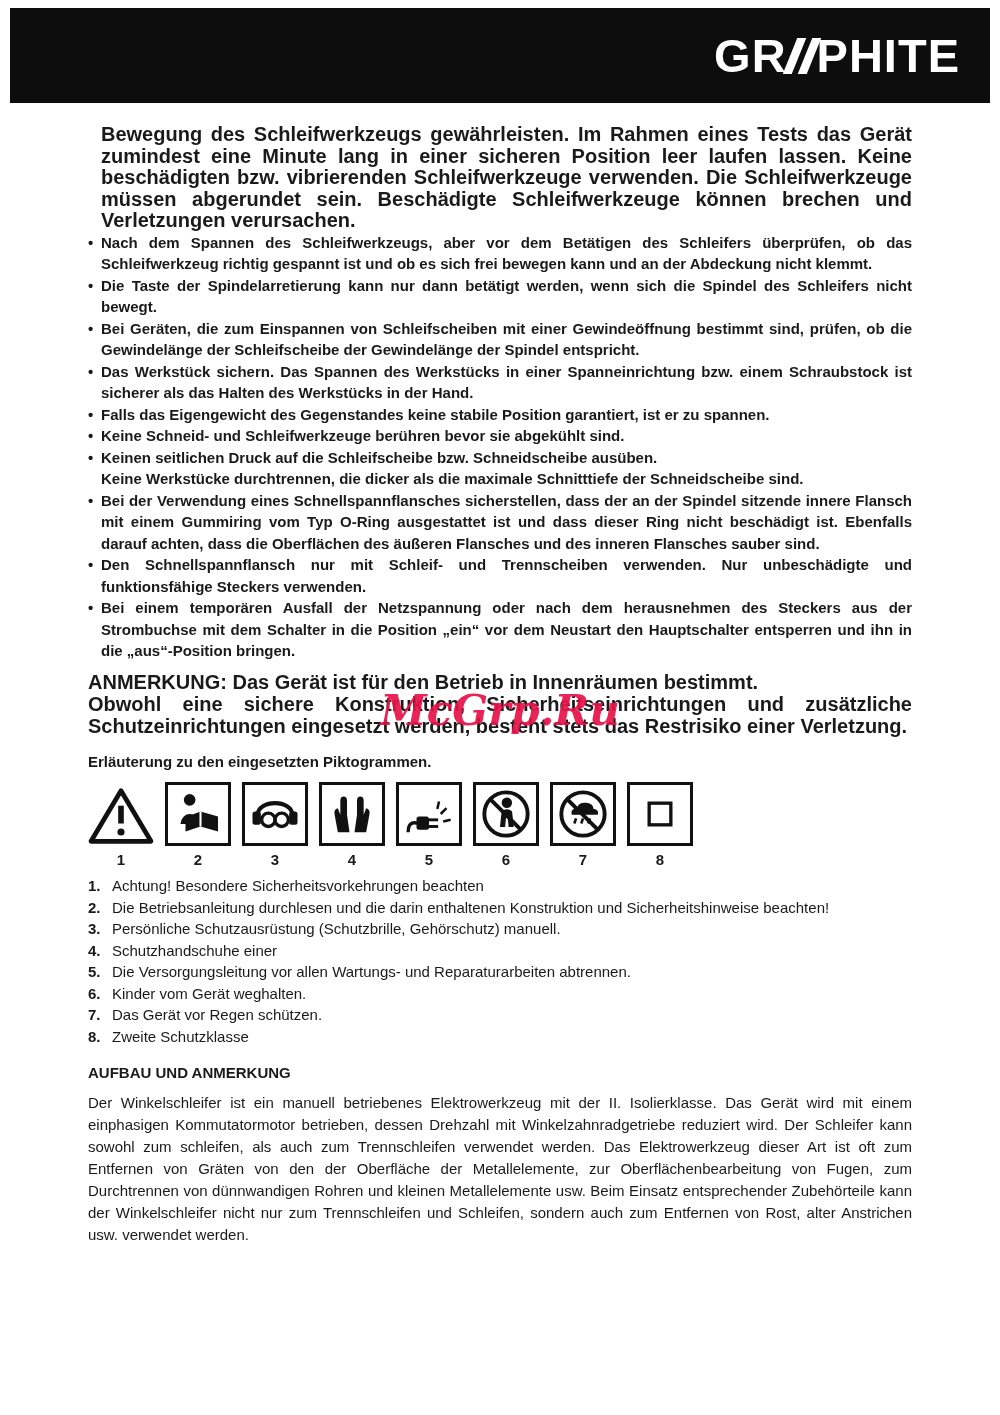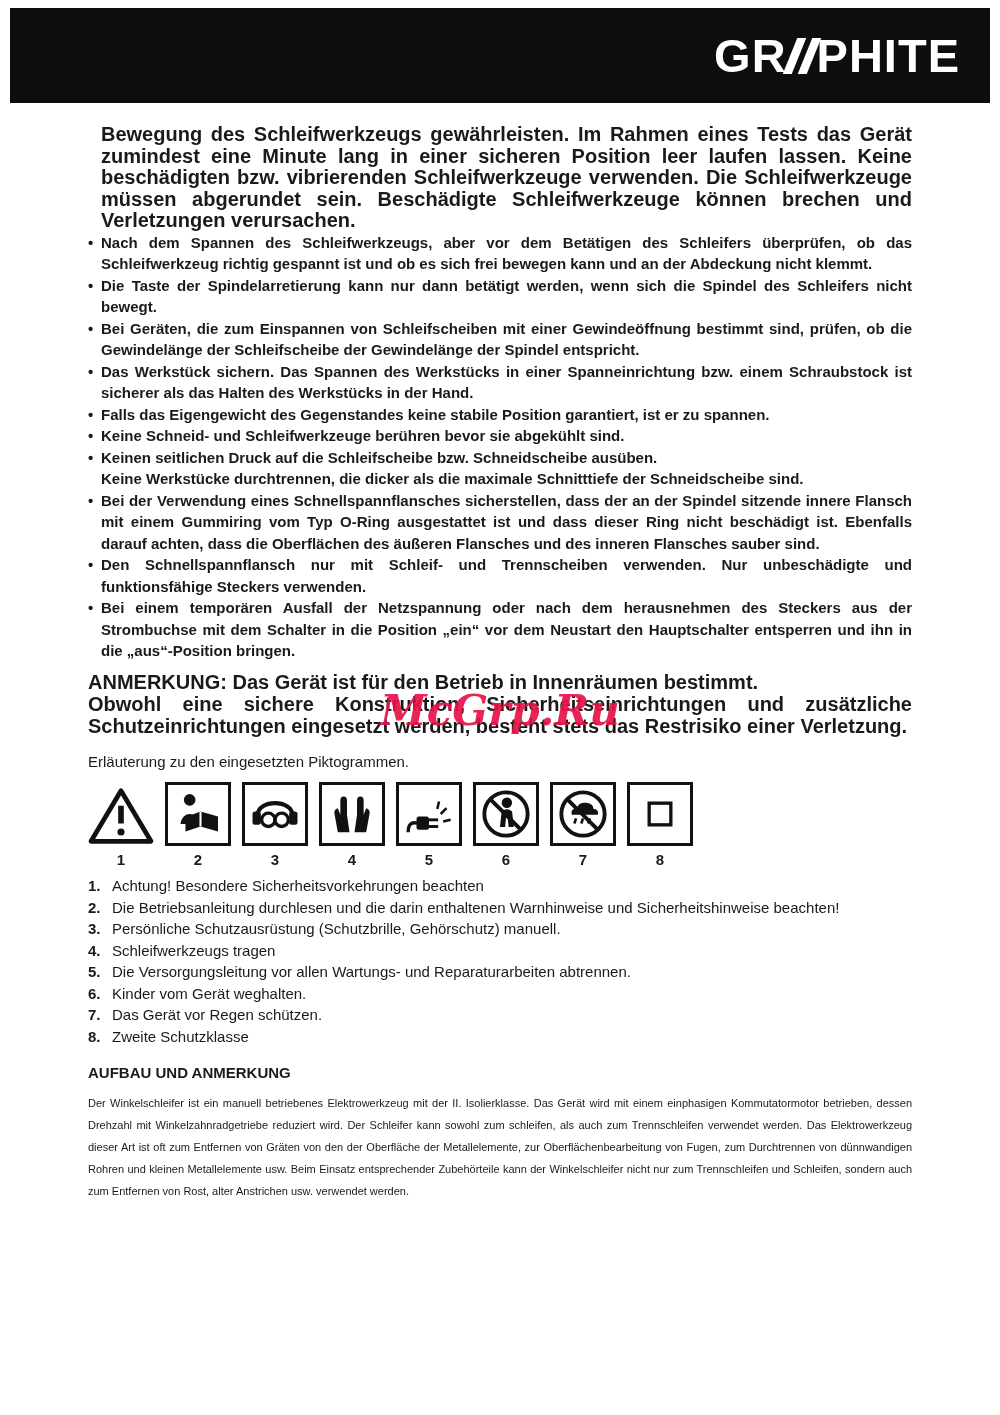--- a/index.html
+++ b/index.html
@@ -26,35 +26,35 @@
   .para { font-size:20px; line-height:21.5px; text-align:justify; }
 
   .intro { padding-left:13px; font-weight:bold; }
 
   .bullet { position:relative; padding-left:13px; font-weight:bold; font-size:15px; line-height:21.5px; text-align:justify; }
   .bullet .marker { position:absolute; left:0; font-weight:bold; }
   .bullet-cont { padding-left:13px; font-weight:bold; font-size:15px; line-height:21.5px; text-align:justify; }
 
   .anmerkung { margin-top:10px; font-weight:bold; }
   .restrisiko { margin-top:1px; font-weight:bold; }
-  .pikto-heading { margin-top:14px; font-weight:normal; font-size:15px; line-height:22px; }
+  .pikto-heading { margin-top:14px; font-weight:bold; font-size:15px; line-height:22px; }
 
   .pikto-row { display:flex; gap:11px; margin-top:9px; align-items:flex-end; }
   .pikto-cell { display:flex; flex-direction:column; align-items:center; width:66px; }
   .pikto-box { width:66px; height:64px; border:3px solid #111; display:flex; align-items:center; justify-content:center; background:#fff; }
   .pikto-plain { width:70px; height:64px; display:flex; align-items:flex-end; justify-content:center; }
   .pikto-num { margin-top:5px; font-weight:bold; font-size:15px; }
 
   .pikto-list { margin-top:7px; }
   .pikto-list-item { display:flex; font-size:15px; line-height:21.5px; }
   .pikto-list-item .num { font-weight:bold; min-width:24px; flex:0 0 auto; }
   .pikto-list-item .txt { flex:1; text-align:justify; }
 
   .aufbau-heading { margin-top:17px; font-weight:bold; font-size:15px; }
-  .aufbau-text { margin-top:11px; font-size:11px; line-height:22px; text-align:justify; }
+  .aufbau-text { margin-top:11px; font-size:15px; line-height:22px; text-align:justify; }
 
   .watermark {
     position:absolute; top:686px; left:50%; transform:translateX(-50%);
     font-family:"DejaVu Serif", serif;
     font-size:42px; font-weight:bold; font-style:italic;
     color:var(--watermark, #e8134a); opacity:.92; z-index:5; white-space:nowrap;
   }
 
   .pagenum {
     position:absolute; top:1331px; left:50%; transform:translateX(-50%);
@@ -229,29 +229,29 @@
 
     </div>
 
     <div class="pikto-list">
       <div class="pikto-list-item">
         <span class="num">1.</span>
         <span class="txt">Achtung! Besondere Sicherheitsvorkehrungen beachten</span>
       </div>
       <div class="pikto-list-item">
         <span class="num">2.</span>
-        <span class="txt">Die Betriebsanleitung durchlesen und die darin enthaltenen Warnhinweise und Sicherheitshinweise beachten!</span>
+        <span class="txt">Die Betriebsanleitung durchlesen und die darin enthaltenen Konstruktion und Sicherheitshinweise beachten!</span>
       </div>
       <div class="pikto-list-item">
         <span class="num">3.</span>
         <span class="txt">Persönliche Schutzausrüstung (Schutzbrille, Gehörschutz) manuell.</span>
       </div>
       <div class="pikto-list-item">
         <span class="num">4.</span>
-        <span class="txt">Schleifwerkzeugs tragen</span>
+        <span class="txt">Schutzhandschuhe einer</span>
       </div>
       <div class="pikto-list-item">
         <span class="num">5.</span>
         <span class="txt">Die Versorgungsleitung vor allen Wartungs- und Reparaturarbeiten abtrennen.</span>
       </div>
       <div class="pikto-list-item">
         <span class="num">6.</span>
         <span class="txt">Kinder vom Gerät weghalten.</span>
       </div>
       <div class="pikto-list-item">

